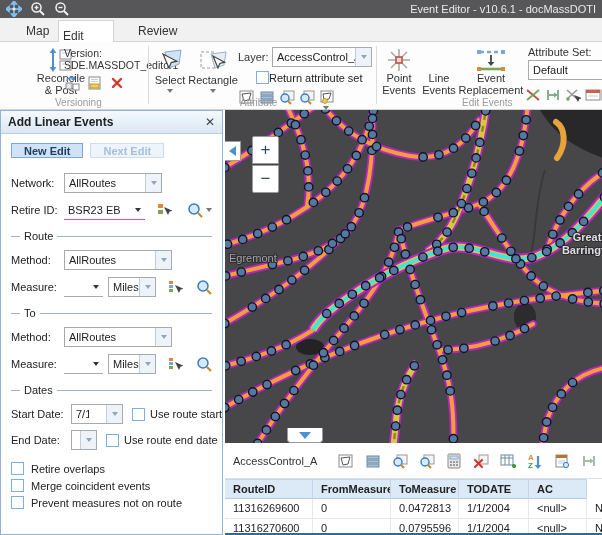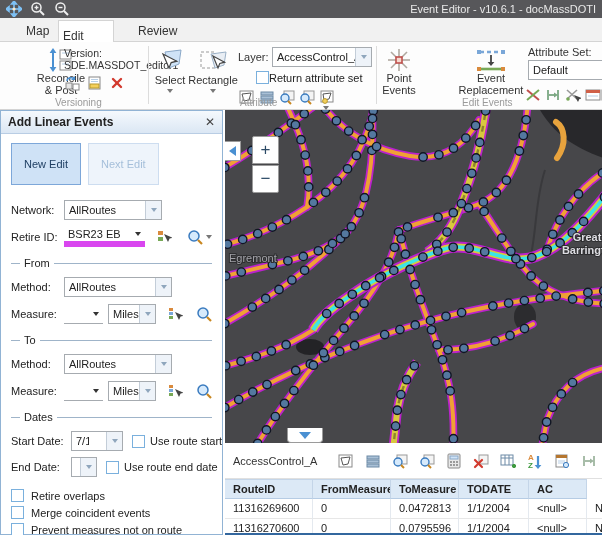--- a/index.html
+++ b/index.html
@@ -34,21 +34,21 @@
 
   .checkbox { width:13px; height:13px; border:1px solid #7ab0dd; background:#fff; display:inline-block; flex:none; }
 
   
   #panel { position:absolute; left:0; top:110px; width:223px; height:425px; background:#fff; border:1px solid #91b3d4; }
   #panel-header { height:23px; background:linear-gradient(#f5f9fd,#dbe7f4); border-bottom:1px solid #b9cde4; display:flex; align-items:center; padding:0 7px; }
   #panel-header .t { font-size:12px; font-weight:bold; color:#222; }
   #panel-header .x { margin-left:auto; font-size:12px; color:#444; }
   #panel-body { padding:9px 10px 0 10px; }
   .btn-row { display:flex; gap:7px; margin-bottom:15px; }
-  .pbtn { height:42px; padding:0 12px; font-size:11px; font-weight:normal; display:flex; align-items:center; justify-content:center; }
+  .pbtn { height:15px; padding:0 12px; font-size:11px; font-weight:bold; display:flex; align-items:center; justify-content:center; }
   .pbtn.primary { background:#cfe2f6; border:1px solid #7da7d9; color:#1f3f63; }
   .pbtn.disabled { background:#eef4fb; border:1px solid #cdddf0; color:#a5bfda; }
   .frow { display:flex; align-items:center; margin-bottom:7px; gap:5px; }
   .frow .lbl { width:48px; flex:none; font-size:11px; color:#222; }
   .legend { display:flex; align-items:center; font-size:11px; color:#222; margin:10px 0 8px 0; }
   .legend::before { content:""; width:9px; height:1px; background:#9fb4c9; margin-right:4px; }
   .legend::after { content:""; flex:1; height:1px; background:#9fb4c9; margin-left:4px; }
   .chk-row { display:flex; align-items:center; gap:7px; margin-bottom:4px; font-size:11px; color:#222; }
   .cbx-lbl { font-size:11px; color:#222; white-space:nowrap; }
 
@@ -240,20 +240,30 @@
             <line x1="13" y1="1" x2="13" y2="23"></line>
             <line x1="2" y1="12" x2="24" y2="12"></line>
             <line x1="5" y1="4" x2="21" y2="20"></line>
             <line x1="21" y1="4" x2="5" y2="20"></line>
           </g>
           <rect x="10" y="9" width="6" height="6" fill="#f6d9cf" stroke="#c0504d" stroke-width="1.6"></rect>
         </svg>
       <span>Point</span>
       <span>Events</span>
     </div>
+    <div class="big-btn" style="left:420px;top:6px;width:38px;">
+      <svg width="30" height="24" viewBox="0 0 30 24">
+          <g></g>
+        </svg>
+        <span></span>
+        <path d="M14 4v-2" stroke="#777"><line x1="2" y1="12" x2="22" y2="12" stroke="#c0504d" stroke-width="3"><line x1="12" y1="5" x2="12" y2="12" stroke="#c0504d" stroke-width="3"><line x1="4" y1="18" x2="24" y2="18" stroke="#77a856" stroke-width="3"><path d="M18 2l3 3h-6z" fill="#777" transform="rotate(180 19.5 3.5)"><path d="M25 2l3 3h-6z" fill="#777" transform="rotate(180 26.5 3.5)">
+      <span>Line</span>
+      <span>Events</span>
+    </path></path></line></line></line></path>
+      </div>
     <div class="big-btn" style="left:458px;top:6px;width:66px;">
       <svg width="34" height="24" viewBox="0 0 34 24">
           <line x1="6" y1="4" x2="28" y2="4" stroke="#7aa7d8" stroke-width="2.6" stroke-dasharray="4 3"></line>
           <rect x="3" y="2" width="4" height="4" fill="#7aa7d8"></rect>
           <rect x="27" y="2" width="4" height="4" fill="#7aa7d8"></rect>
           <line x1="17" y1="7" x2="17" y2="15" stroke="#444" stroke-width="1.8"></line>
           <path d="M17 18l-3.4-4h6.8z" fill="#444"></path>
           <line x1="6" y1="21" x2="28" y2="21" stroke="#77a856" stroke-width="2.6"></line>
           <rect x="3" y="19" width="4" height="4" fill="#d98a3d"></rect>
           <rect x="27" y="19" width="4" height="4" fill="#d98a3d"></rect>
@@ -321,21 +331,21 @@
         <div class="combo" style="width:98px;">
           <span class="val">AllRoutes</span>
           <span class="dbtn">
               <span class="caret"></span>
             </span>
         </div>
       </div>
 
       <div class="frow">
         <span class="lbl">Retire ID:</span>
-        <div class="combo" style="width:82px;border:none;border-bottom:6px solid #d946ef;">
+        <div class="combo" style="width:82px;border:none;border-bottom:1px solid #d946ef;">
           <span class="val">BSR23 EB</span>
           <span class="plainarrow">
               <span class="caret" style="border-top-color:#333;"></span>
             </span>
         </div>
         <span class="i16" style="margin-left:6px;">
           <svg width="16" height="16" viewBox="0 0 16 16">
               <rect x="2" y="2" width="5" height="4" fill="#d98a3d"></rect>
               <rect x="2" y="8" width="5" height="4" fill="#77a856"></rect>
               <path d="M8 5l4 8 1.6-3.4 3.4-.8z" fill="#444"></path>
@@ -344,21 +354,21 @@
         <span style="display:flex;align-items:center;gap:3px;margin-left:10px;">
           <svg class="i16" width="16" height="16" viewBox="0 0 16 16">
               <circle cx="7" cy="7" r="5" fill="#d6eafc" stroke="#3a7bbf" stroke-width="1.5"></circle>
               <line x1="11" y1="11" x2="15" y2="15" stroke="#c8861f" stroke-width="2.2"></line>
             </svg>
           <span class="caret"></span>
         </span>
       </div>
 
       <div class="legend">
-          <span>From</span>
+          <span>Route</span>
         </div>
       <div class="frow">
         <span class="lbl">Method:</span>
         <div class="combo" style="width:108px;">
           <span class="val">AllRoutes</span>
           <span class="dbtn">
               <span class="caret"></span>
             </span>
         </div>
       </div>

